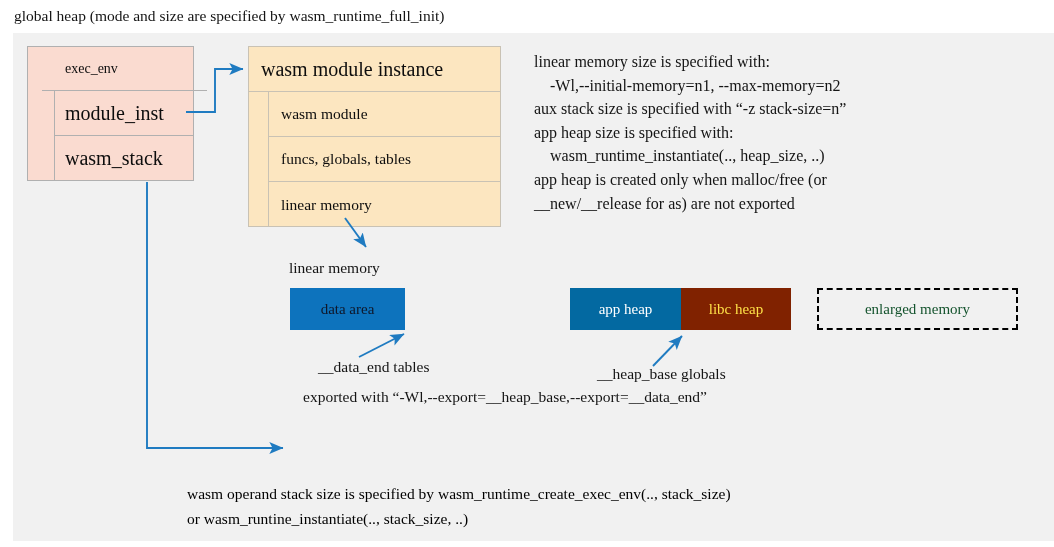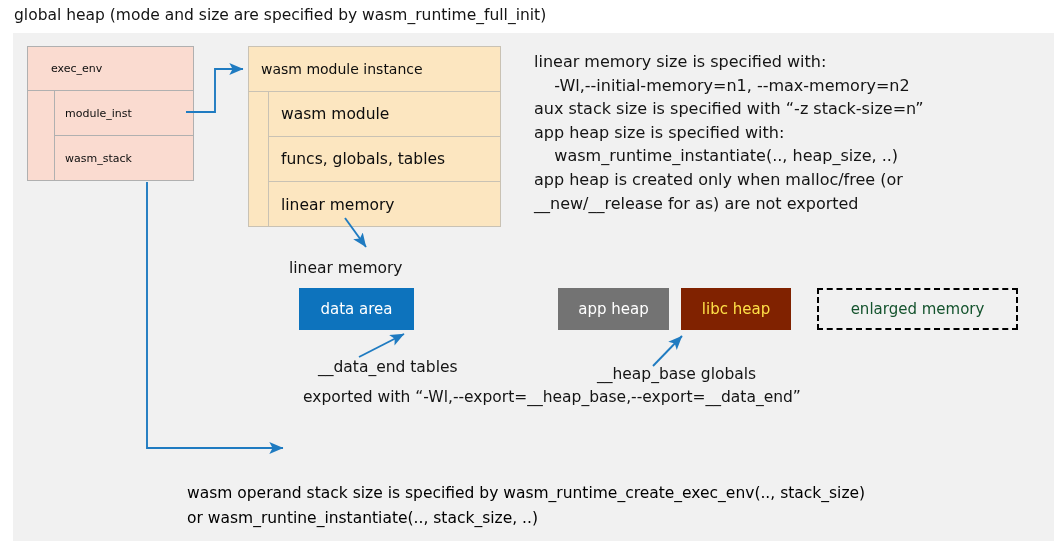--- a/index.html
+++ b/index.html
@@ -4,21 +4,21 @@
 <style>
   html,body{margin:0;padding:0;}
   body{
     width:1054px;height:547px;
     background:#ffffff;
     font-family:"DejaVu Sans","Liberation Sans",sans-serif;
     color:#0d0d0d;
     overflow:hidden;
     position:relative;
   }
-  .root{position:absolute;left:0;top:0;width:1054px;height:547px;}
+  .root{position:absolute;left:0;top:0;width:1054px;height:547px;font-family:Liberation Serif, serif;}
 
   
   .title{
     position:absolute;left:14px;top:5px;
     font-size:15.5px;line-height:21px;
     white-space:nowrap;
     color:#141414;
   }
 
   
@@ -29,47 +29,47 @@
   }
 
   
   .box{position:absolute;box-sizing:border-box;}
 
   .execenv{
     left:27px;top:46px;width:167px;height:135px;
     background:#fadbd0;border:1px solid #b0b0b0;
   }
   .execenv .hdr{
-    position:absolute;left:0;top:0;width:165px;height:44px;
+    position:absolute;left:14px;top:0;width:165px;height:44px;
     border-bottom:1px solid #b0b0b0;box-sizing:border-box;
     display:flex;align-items:center;padding-left:23px;
-    font-size:11px;
+    font-size:14px;
   }
   .execenv .gutter{
     position:absolute;left:0;top:44px;width:27px;height:89px;
     border-right:1px solid #b0b0b0;box-sizing:border-box;
   }
   .execenv .row{
     position:absolute;left:27px;width:138px;height:45px;
     box-sizing:border-box;
     display:flex;align-items:center;padding-left:10px;
-    font-size:11px;
+    font-size:20px;
   }
   .execenv .row.r1{top:44px;border-bottom:1px solid #b0b0b0;}
   .execenv .row.r2{top:89px;}
 
   .wmi{
     left:248px;top:46px;width:253px;height:181px;
     background:#fce6c0;border:1px solid #c9c2b4;
   }
   .wmi .hdr{
     position:absolute;left:0;top:0;width:251px;height:45px;
     border-bottom:1px solid #c9c2b4;box-sizing:border-box;
     display:flex;align-items:center;padding-left:12px;
-    font-size:14px;
+    font-size:20px;
   }
   .wmi .gutter{
     position:absolute;left:0;top:45px;width:20px;height:134px;
     border-right:1px solid #c9c2b4;box-sizing:border-box;
   }
   .wmi .row{
     position:absolute;left:20px;width:231px;height:45px;
     box-sizing:border-box;
     display:flex;align-items:center;padding-left:12px;
     font-size:15.5px;
@@ -153,22 +153,22 @@
   <div class="notes">linear memory size is specified with:
     -Wl,--initial-memory=n1, --max-memory=n2
 aux stack size is specified with “-z stack-size=n”
 app heap size is specified with:
     wasm_runtime_instantiate(.., heap_size, ..)
 app heap is created only when malloc/free (or
 __new/__release for as) are not exported</div>
 
   <div class="lm-caption">linear memory</div>
   <div class="membar" id="membar" style="width: 702px;">
-      <div class="seg" style="left: 9px; width: 115px; background: rgb(13, 115, 189); color: #ffffff;">data area</div>
-      <div class="seg" style="left: 268px; width: 111px; background: #737373; color: rgb(255, 255, 255);">app heap</div>
+      <div class="seg" style="left: 0px; width: 115px; background: rgb(13, 115, 189); color: #0f172a;">data area</div>
+      <div class="seg" style="left: 280px; width: 111px; background: #0369a1; color: rgb(255, 255, 255);">app heap</div>
       <div class="seg" style="left: 391px; width: 110px; background: rgb(128, 34, 0); color: #fde047;">libc heap</div>
       <div class="seg enlarged" style="left: 527px; width: 201px; color: #14532d; text-align: right;">enlarged memory</div>
     </div>
 
   <div class="ann data-end">__data_end tables</div>
   <div class="ann heap-base">__heap_base globals</div>
   <div class="ann exported">exported with “-Wl,--export=__heap_base,--export=__data_end”</div>
 
   <div class="bottom-note">wasm operand stack size is specified by wasm_runtime_create_exec_env(.., stack_size)
 or wasm_runtine_instantiate(.., stack_size, ..)</div>

